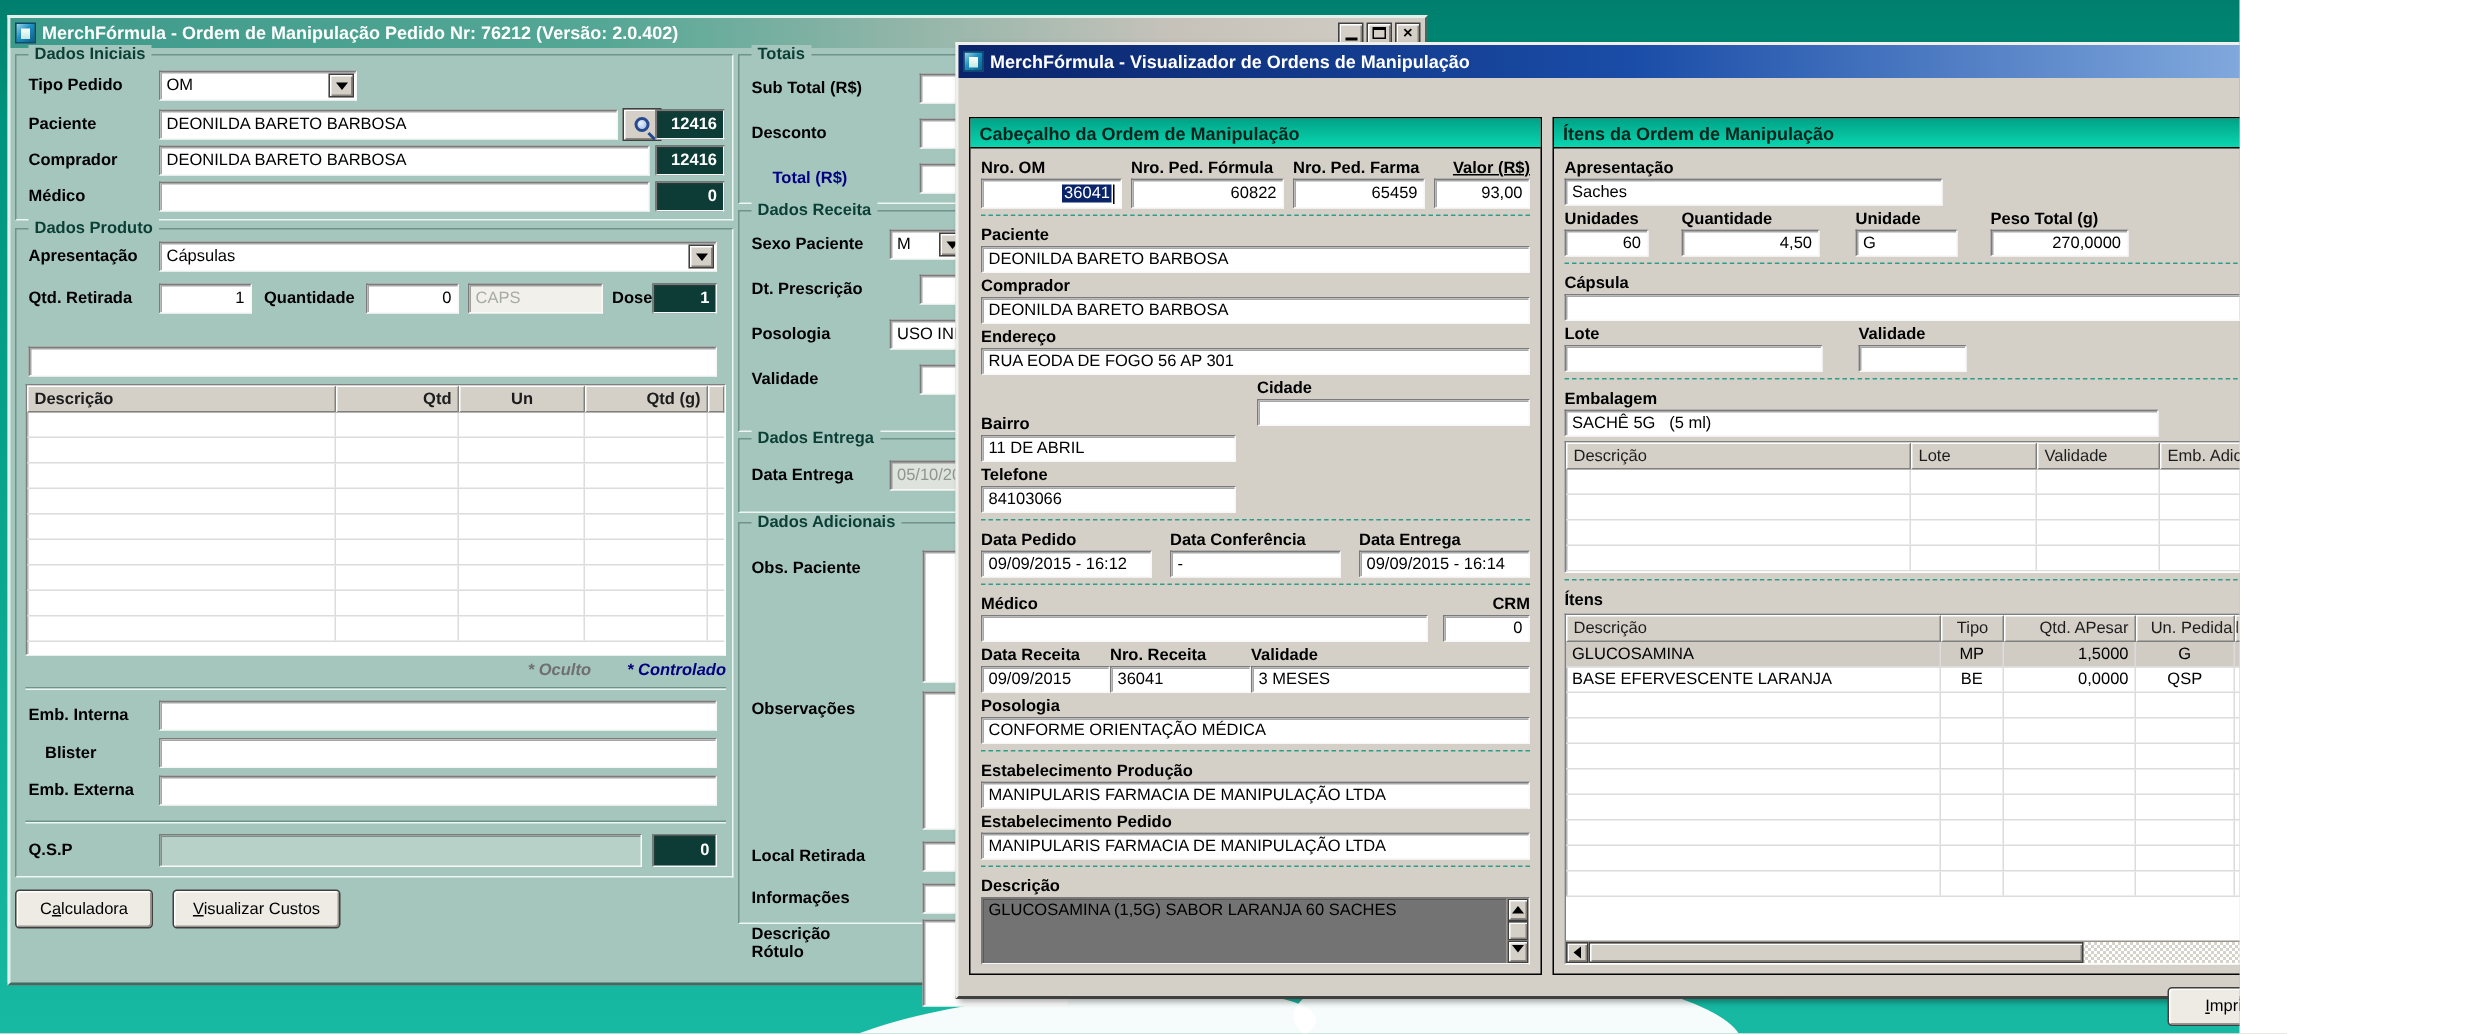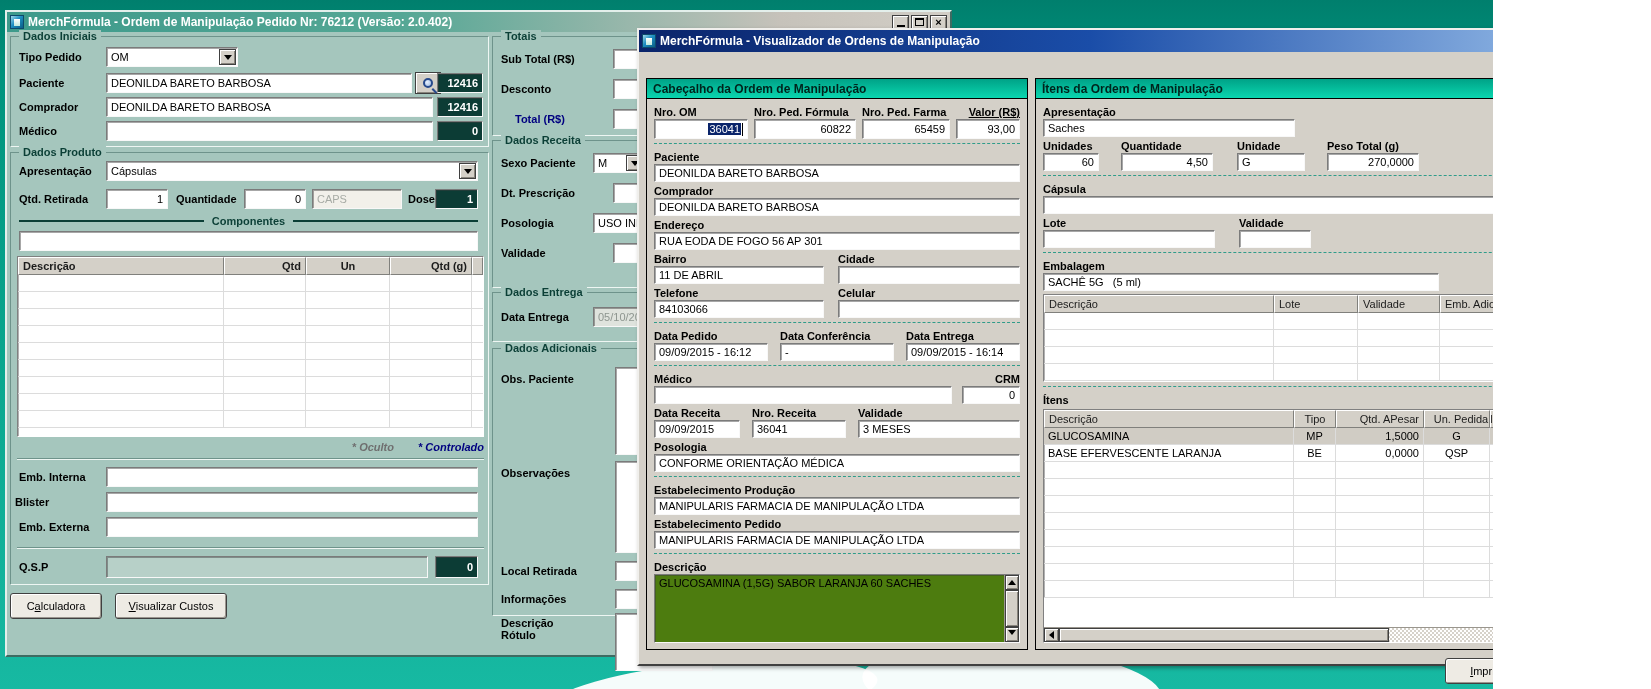--- a/index.html
+++ b/index.html
@@ -116,21 +116,21 @@
     border-left:1px solid #9a968e; display:flex; flex-direction:column; }
   .sbtn { flex:0 0 15px; background:#d4d0c8; border:1px solid #404040;
     box-shadow:inset 1px 1px 0 #fff, inset -1px -1px 0 #88847c; display:flex; align-items:center; justify-content:center; }
   .vthumb { flex:1; background:#d4d0c8; border:1px solid #404040;
     box-shadow:inset 1px 1px 0 #fff, inset -1px -1px 0 #88847c; }
   .hscroll { flex:0 0 15px; background:repeating-conic-gradient(#fff 0 25%, #d6d2ca 0 50%) 0 0/4px 4px;
     border-top:1px solid #9a968e; display:flex; }
   .hthumb { width:330px; background:#d4d0c8; border:1px solid #404040;
     box-shadow:inset 1px 1px 0 #fff, inset -1px -1px 0 #88847c; }
 
-  .ta { background:#4d7c0f; border:1px solid #7b7b7b; border-bottom-color:#f8f8f8; border-right-color:#f8f8f8;
+  .ta { background:#737373; border:1px solid #7b7b7b; border-bottom-color:#f8f8f8; border-right-color:#f8f8f8;
     box-shadow:inset 1px 1px 0 rgba(60,60,60,.45); display:flex; overflow:hidden; }
   .ta-text { flex:1; padding:2px 4px; font-size:11px; }
 
   u { text-decoration:underline; }
 </style>
 </head>
 <body>
 
 <div class="screen">
   <div class="blob b1"></div>
@@ -193,23 +193,20 @@
           <span>1</span>
         </div>
         <span class="lbl abs" style="left:165px;top:40px;">Quantidade</span>
         <div class="sunken num abs" style="left:233px;top:36px;width:62px;">
           <span>0</span>
         </div>
         <div class="sunken placeholder abs" style="left:301px;top:36px;width:90px;">CAPS</div>
         <span class="lbl abs" style="left:397px;top:40px;">Dose</span>
         <div class="sunken dark abs" style="left:424px;top:36px;width:43px;">1</div>
 
-        <div class="comp-hd abs" style="left:8px;top:62px;width:459px;">
-          <span>Componentes</span>
-        </div>
         <div class="sunken abs" style="left:8px;top:78px;width:459px;"></div>
 
         <div class="tbl abs" style="left:6px;top:103px;width:467px;height:181px;">
           <div class="thr">
             <span class="th bold" style="width:206px;">Descrição</span>
             <span class="th bold ar" style="width:82px;justify-content:flex-end;">Qtd</span>
             <span class="th bold ac" style="width:84px;justify-content:center;">Un</span>
             <span class="th bold ar" style="width:82px;justify-content:flex-end;">Qtd (g)</span>
             <span class="th" style="flex:1;"></span>
           </div>
@@ -279,21 +276,21 @@
         </div>
 
         <div class="abs" style="left:6px;top:288px;width:467px;display:flex;justify-content:flex-end;gap:24px;">
           <span class="italic-gray">* Oculto</span>
           <span class="italic-navy">* Controlado</span>
         </div>
         <div class="groove abs" style="left:6px;top:305px;width:467px;"></div>
 
         <span class="lbl abs" style="left:8px;top:318px;">Emb. Interna</span>
         <div class="sunken abs" style="left:95px;top:314px;width:372px;"></div>
-        <span class="lbl abs" style="left:4px;top:343px;">Blister</span>
+        <span class="lbl abs" style="left:19px;top:343px;">Blister</span>
         <div class="sunken abs" style="left:95px;top:339px;width:372px;"></div>
         <span class="lbl abs" style="left:8px;top:368px;">Emb. Externa</span>
         <div class="sunken abs" style="left:95px;top:364px;width:372px;"></div>
 
         <div class="groove abs" style="left:6px;top:394px;width:467px;"></div>
 
         <span class="lbl abs" style="left:8px;top:408px;">Q.S.P</span>
         <div class="sunken disabledf abs" style="left:95px;top:403px;width:322px;height:22px;"></div>
         <div class="sunken dark abs" style="left:424px;top:403px;width:43px;height:22px;">0</div>
       </div>
@@ -393,38 +390,34 @@
           <div class="dash"></div>
 
           <span class="lbl">Paciente</span>
           <div class="sunken f18">DEONILDA BARETO BARBOSA</div>
           <span class="lbl">Comprador</span>
           <div class="sunken f18">DEONILDA BARETO BARBOSA</div>
           <span class="lbl">Endereço</span>
           <div class="sunken f18">RUA EODA DE FOGO 56 AP 301</div>
 
           <div class="frow" style="gap:14px;">
-            <div class="fcol" style="width:170px;">
+            <div class="fcol" style="width:170px;margin-top:24px;">
               <span class="lbl">Bairro</span>
               <div class="sunken f18">11 DE ABRIL</div>
             </div>
             <div class="fcol" style="flex:1;">
               <span class="lbl">Cidade</span>
               <div class="sunken f18"></div>
             </div>
           </div>
           <div class="frow" style="gap:14px;">
             <div class="fcol" style="width:170px;">
               <span class="lbl">Telefone</span>
               <div class="sunken f18">84103066</div>
             </div>
-            <div class="fcol" style="flex:1;">
-              <span class="lbl">Celular</span>
-              <div class="sunken f18"></div>
-            </div>
           </div>
           <div class="dash"></div>
 
           <div class="frow" style="gap:12px;">
             <div class="fcol" style="flex:1;">
               <span class="lbl">Data Pedido</span>
               <div class="sunken f18">09/09/2015 - 16:12</div>
             </div>
             <div class="fcol" style="flex:1;">
               <span class="lbl">Data Conferência</span>
@@ -441,21 +434,21 @@
             <div class="fcol" style="flex:1;">
               <span class="lbl">Médico</span>
               <div class="sunken f18"></div>
             </div>
             <div class="fcol" style="width:58px;">
               <span class="lbl" style="text-align:right;">CRM</span>
               <div class="sunken f18 num">0</div>
             </div>
           </div>
 
-          <div class="frow" style="gap:12px;">
+          <div class="frow" style="">
             <div class="fcol" style="width:86px;">
               <span class="lbl">Data Receita</span>
               <div class="sunken f18">09/09/2015</div>
             </div>
             <div class="fcol" style="width:94px;">
               <span class="lbl">Nro. Receita</span>
               <div class="sunken f18">36041</div>
             </div>
             <div class="fcol" style="flex:1;">
               <span class="lbl">Validade</span>

